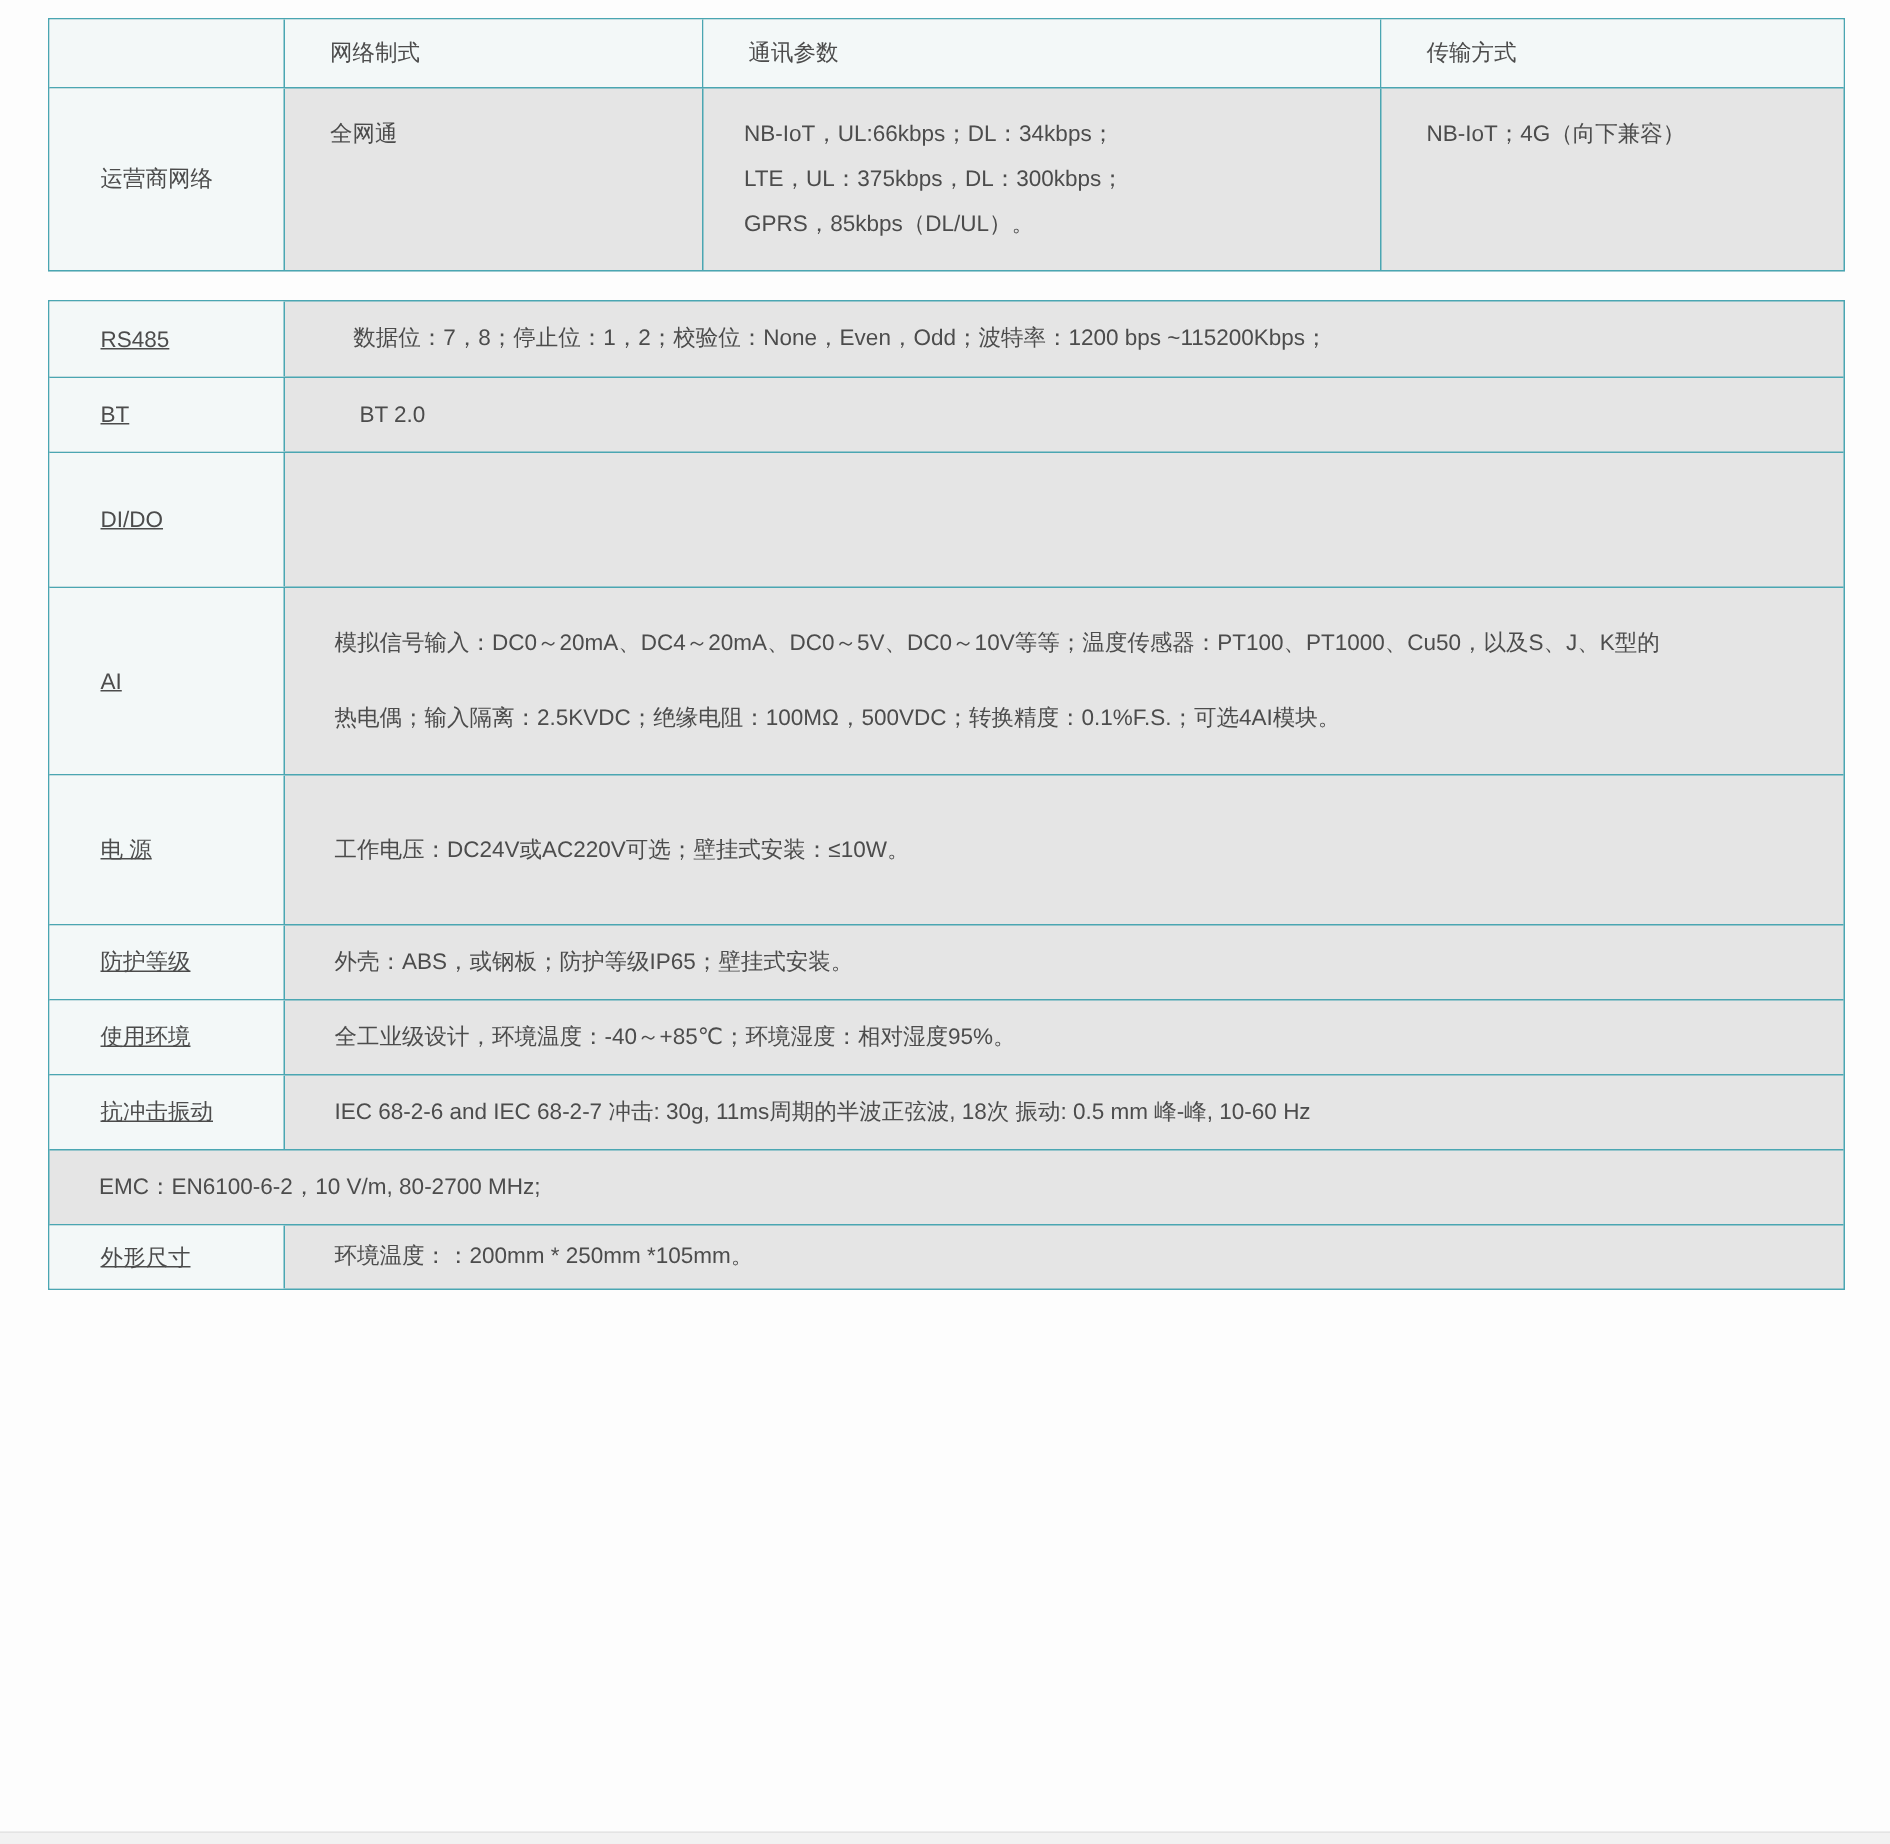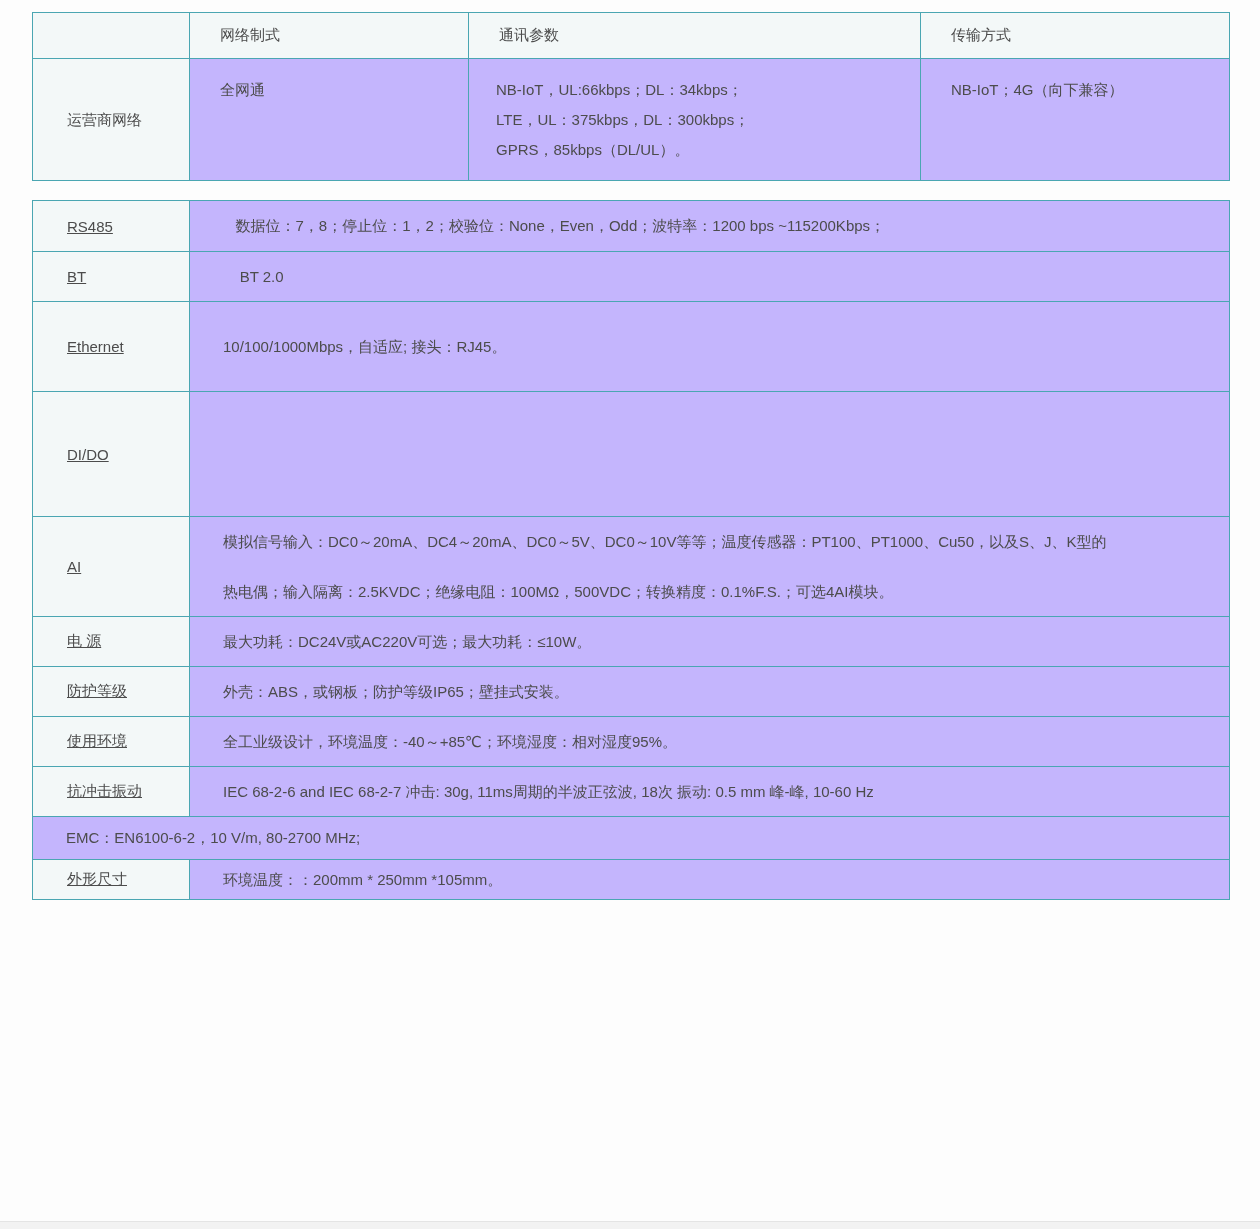--- a/index.html
+++ b/index.html
@@ -7,21 +7,21 @@
   body {
     font-family:"Liberation Sans","DejaVu Sans",sans-serif;
     background:#fdfdfd;
     color:#4c4c4c;
     font-size:15px;
     position:relative;
   }
   .page { position:relative; width:1260px; height:1229px; overflow:hidden; }
 
   
-  .tbl { position:absolute; left:32px; width:1198px; border:1px solid #4aa6b2; background:#c4b5fd; }
+  .tbl { position:absolute; left:32px; width:1198px; border:1px solid #4aa6b2; background:#e5e5e5; }
   .tint { background:#f3f8f8; }
   .cell { overflow:hidden; }
 
   
   .t1 { top:12px; }
   .t1-row { display:flex; }
   .t1-head { height:46px; border-bottom:1px solid #4aa6b2; }
   .t1-head .cell { display:flex; align-items:center; padding-left:30px; }
   .t1-body { height:121px; }
   .t1-body .cell { padding-top:16px; line-height:30px; }
@@ -87,34 +87,30 @@
   <div class="tbl t2" id="spec-table">
       <div class="row">
         <div class="cell lbl tint">RS485</div>
         <div class="cell val">   数据位：7，8；停止位：1，2；校验位：None，Even，Odd；波特率：1200 bps ~115200Kbps；</div>
       </div>
       <div class="row">
         <div class="cell lbl tint">BT</div>
         <div class="cell val">    BT 2.0</div>
       </div>
       <div class="row">
-        <div class="cell lbl tint">Ethernet</div>
-        <div class="cell val">10/100/1000Mbps，自适应; 接头：RJ45。</div>
-      </div>
-      <div class="row">
         <div class="cell lbl tint">DI/DO</div>
       </div>
       <div class="row">
         <div class="cell lbl tint">AI</div>
         <div class="cell val">模拟信号输入：DC0～20mA、DC4～20mA、DC0～5V、DC0～10V等等；温度传感器：PT100、PT1000、Cu50，以及S、J、K型的
 热电偶；输入隔离：2.5KVDC；绝缘电阻：100MΩ，500VDC；转换精度：0.1%F.S.；可选4AI模块。</div>
       </div>
       <div class="row">
         <div class="cell lbl tint">电 源</div>
-        <div class="cell val">最大功耗：DC24V或AC220V可选；最大功耗：≤10W。</div>
+        <div class="cell val">工作电压：DC24V或AC220V可选；壁挂式安装：≤10W。</div>
       </div>
       <div class="row">
         <div class="cell lbl tint">防护等级</div>
         <div class="cell val">外壳：ABS，或钢板；防护等级IP65；壁挂式安装。</div>
       </div>
       <div class="row">
         <div class="cell lbl tint">使用环境</div>
         <div class="cell val">全工业级设计，环境温度：-40～+85℃；环境湿度：相对湿度95%。</div>
       </div>
       <div class="row">

